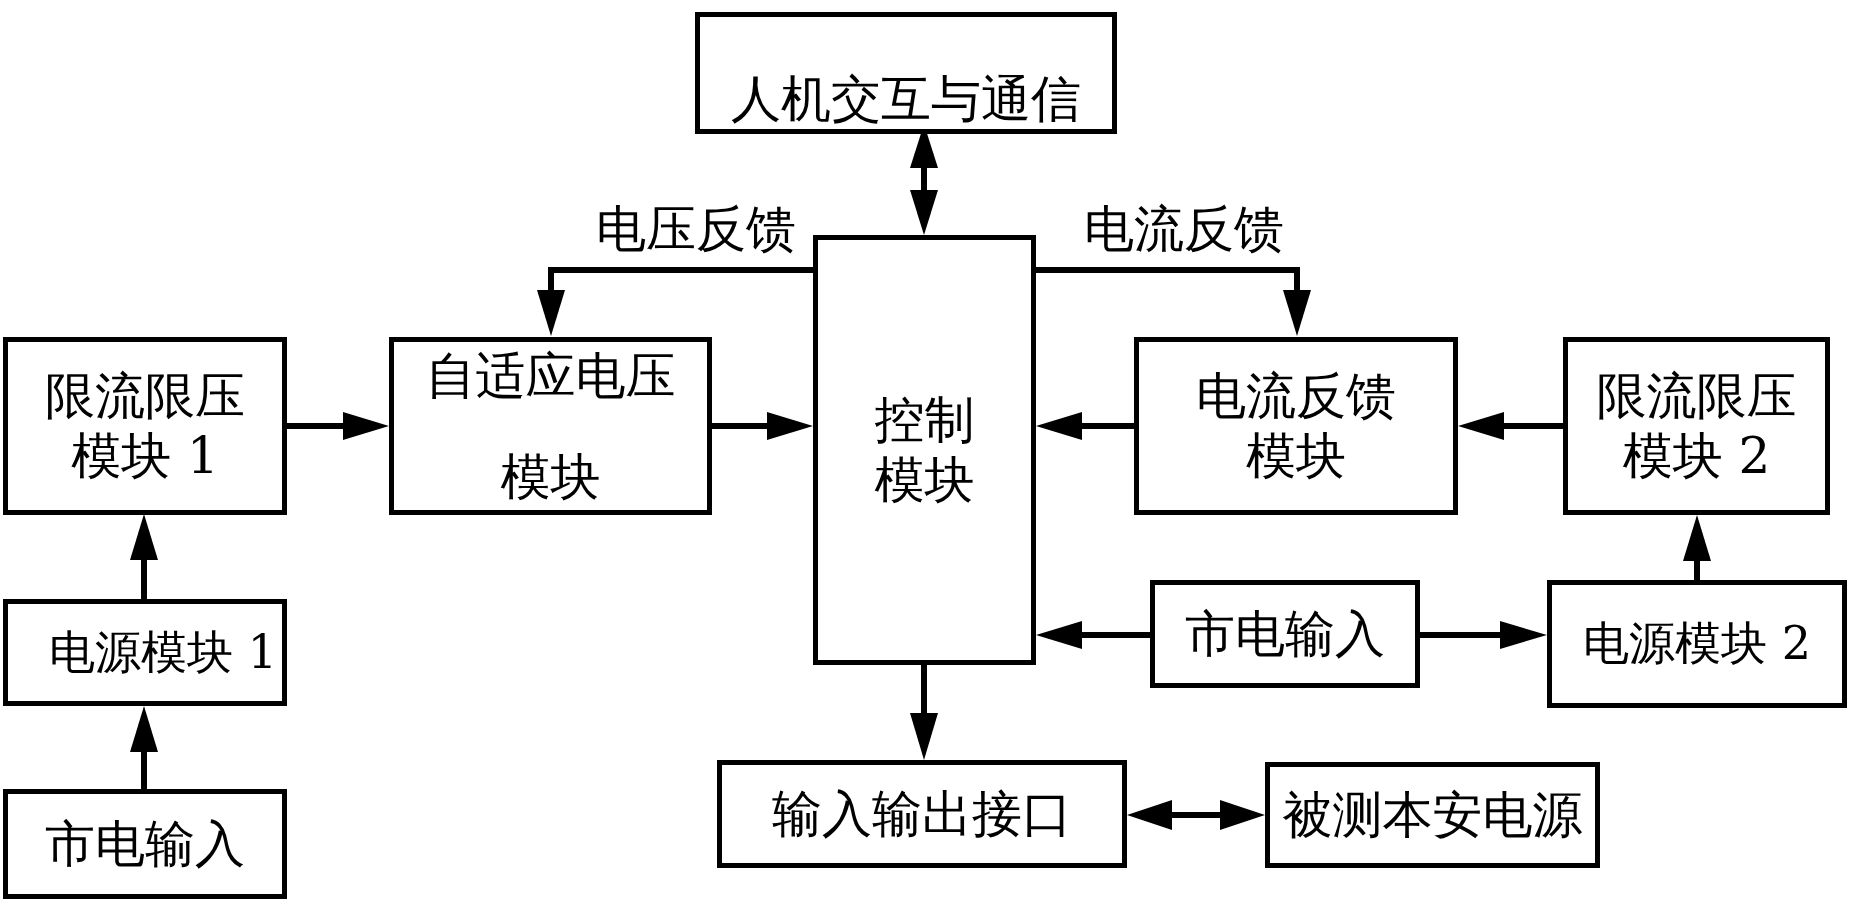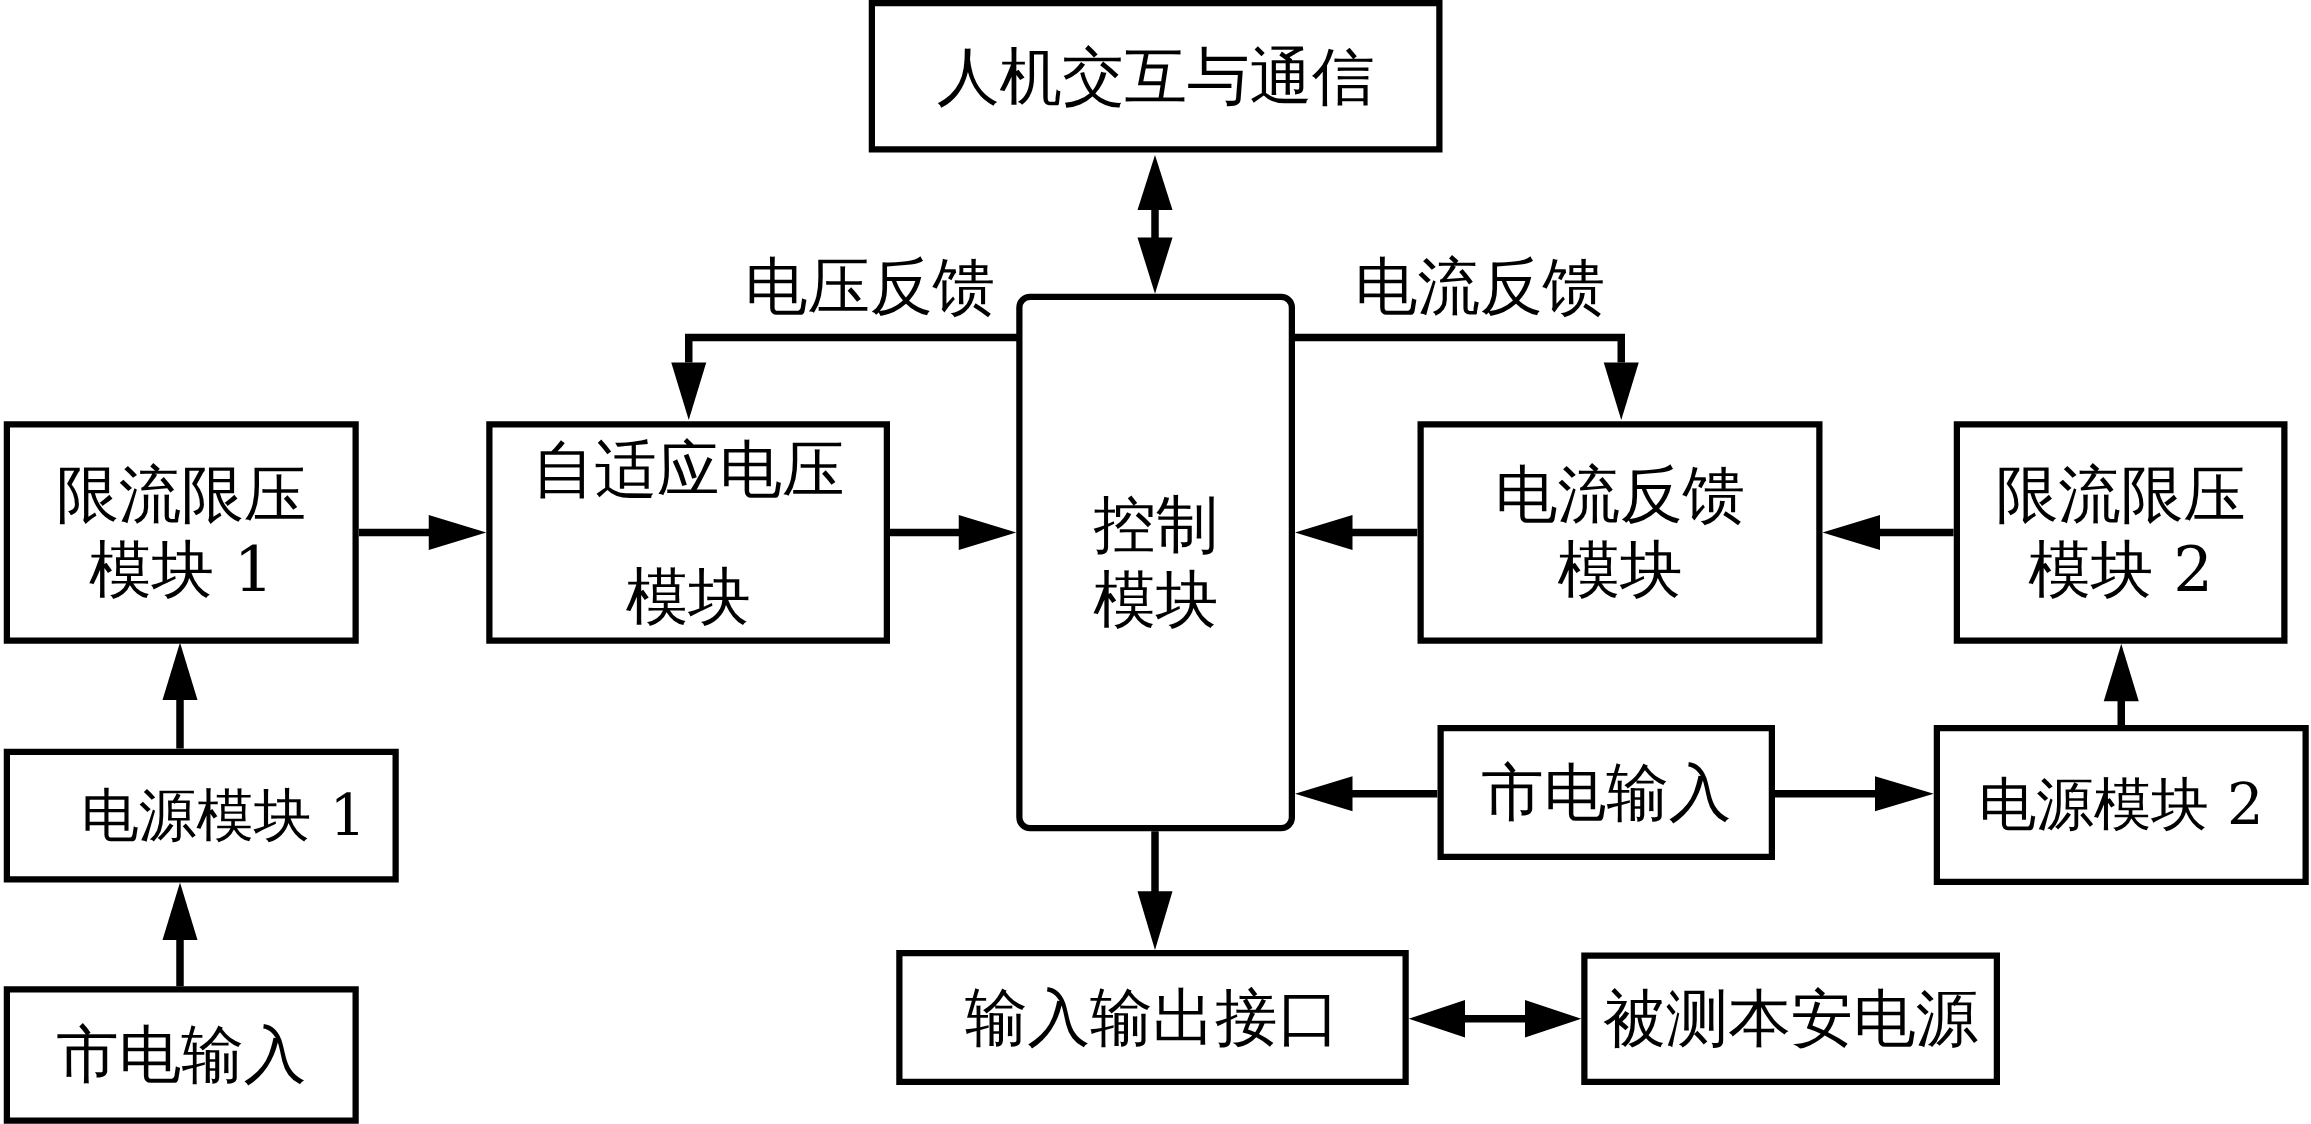--- a/index.html
+++ b/index.html
@@ -70,25 +70,25 @@
     <polygon points="1697,515 1683,561 1711,561"></polygon>
     <polygon points="924,760 910,713 938,713"></polygon>
     <polygon points="1127,815 1172,800 1172,830"></polygon>
     <polygon points="1265,815 1220,800 1220,830"></polygon>
   </g>
 </svg>
 
 <div class="edge-label" style="left:568px; top:204px;">电压反馈</div>
 <div class="edge-label" style="left:1056px; top:204px;">电流反馈</div>
 
-<div class="box lbl" style="left:695px; top:0px; width:459px; height:122px;">
+<div class="box lbl" style="left:695px; top:12px; width:422px; height:122px;justify-content:flex-end;">
   <span>人机交互与通信</span>
 </div>
 
-<div class="box lbl" style="left:813px; top:235px; width:223px; height:430px;border-radius:11px;">
+<div class="box lbl" style="left:813px; top:235px; width:223px; height:430px;">
   <span>控制</span>
   <span>模块</span>
 </div>
 
 <div class="box lbl" style="left:3px; top:337px; width:284px; height:178px;">
   <span>限流限压</span>
   <span>模块 1</span>
 </div>
 
 <div class="box lbl" style="left:389px; top:337px; width:323px; height:178px;gap:41px;">
@@ -99,21 +99,21 @@
 <div class="box lbl" style="left:1134px; top:337px; width:324px; height:178px;">
   <span>电流反馈</span>
   <span>模块</span>
 </div>
 
 <div class="box lbl" style="left:1563px; top:337px; width:267px; height:178px;">
   <span>限流限压</span>
   <span>模块 2</span>
 </div>
 
-<div class="box lbl-sm" style="left:3px; top:599px; width:316px; height:107px;padding-left:36px;">
+<div class="box lbl-sm" style="left:3px; top:599px; width:284px; height:107px;padding-left:36px;">
   <span>电源模块 1</span>
 </div>
 
 <div class="box lbl" style="left:3px; top:789px; width:284px; height:110px;">
   <span>市电输入</span>
 </div>
 
 <div class="box lbl" style="left:1150px; top:580px; width:270px; height:108px;">
   <span>市电输入</span>
 </div>

